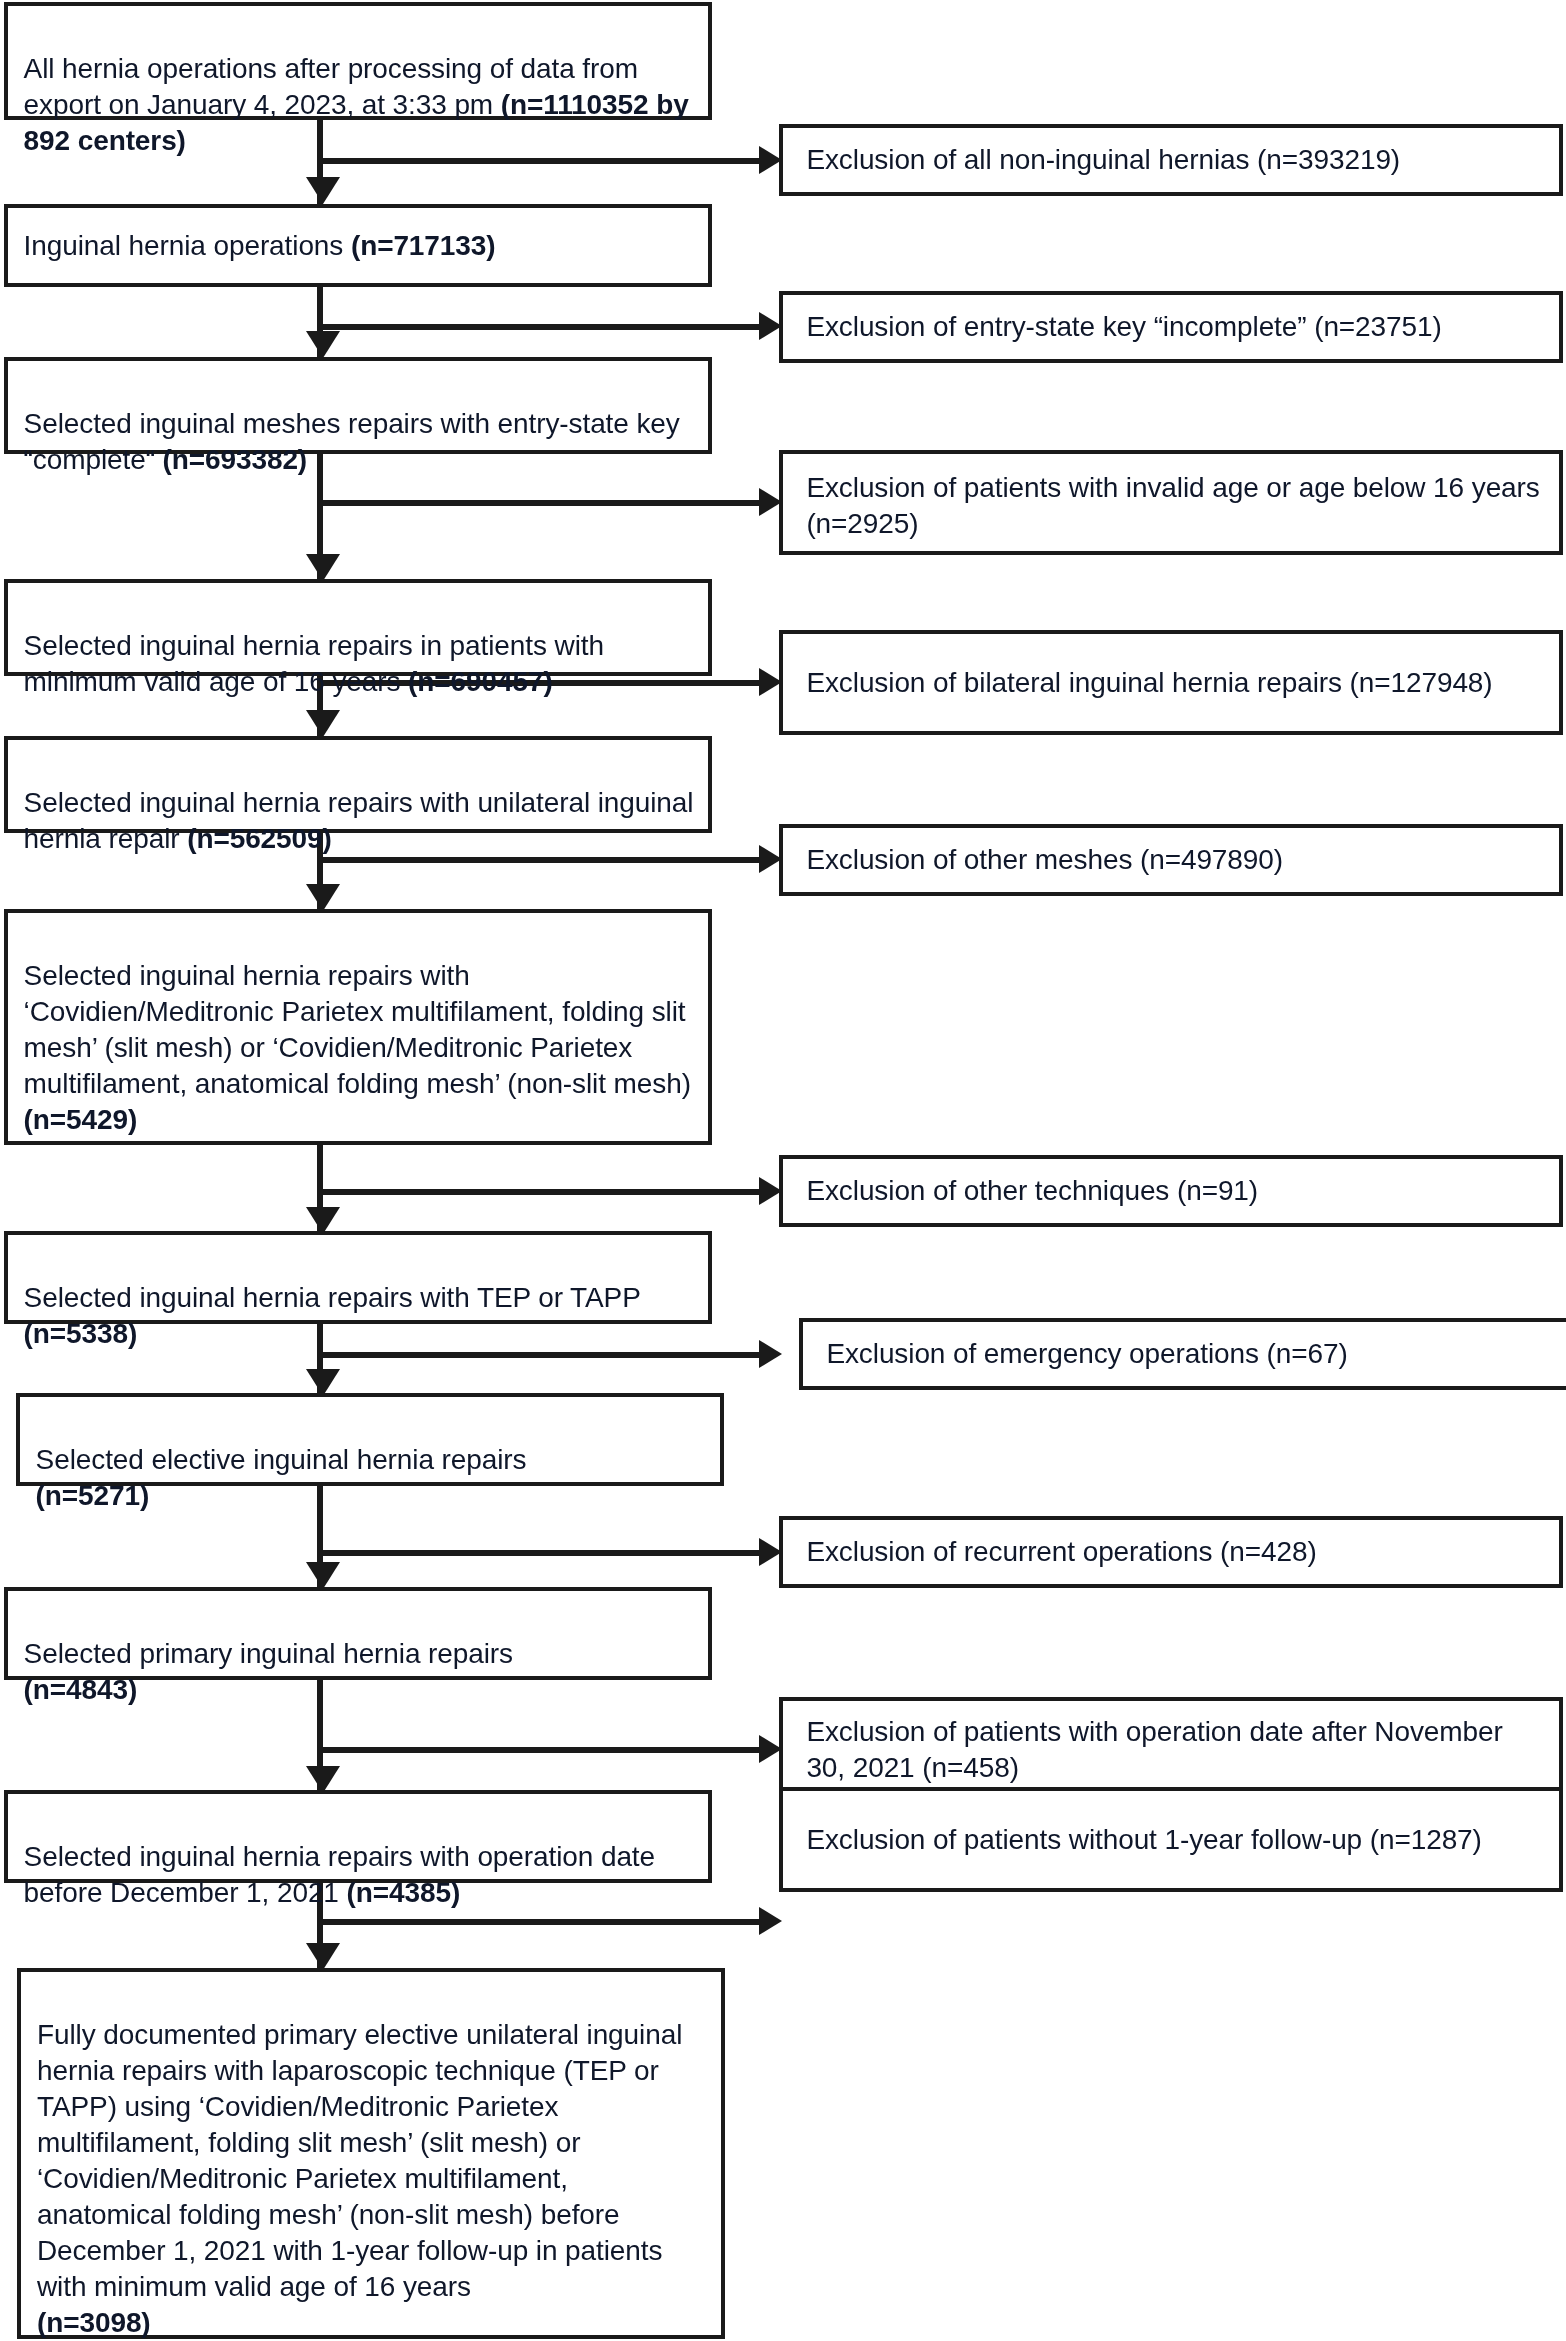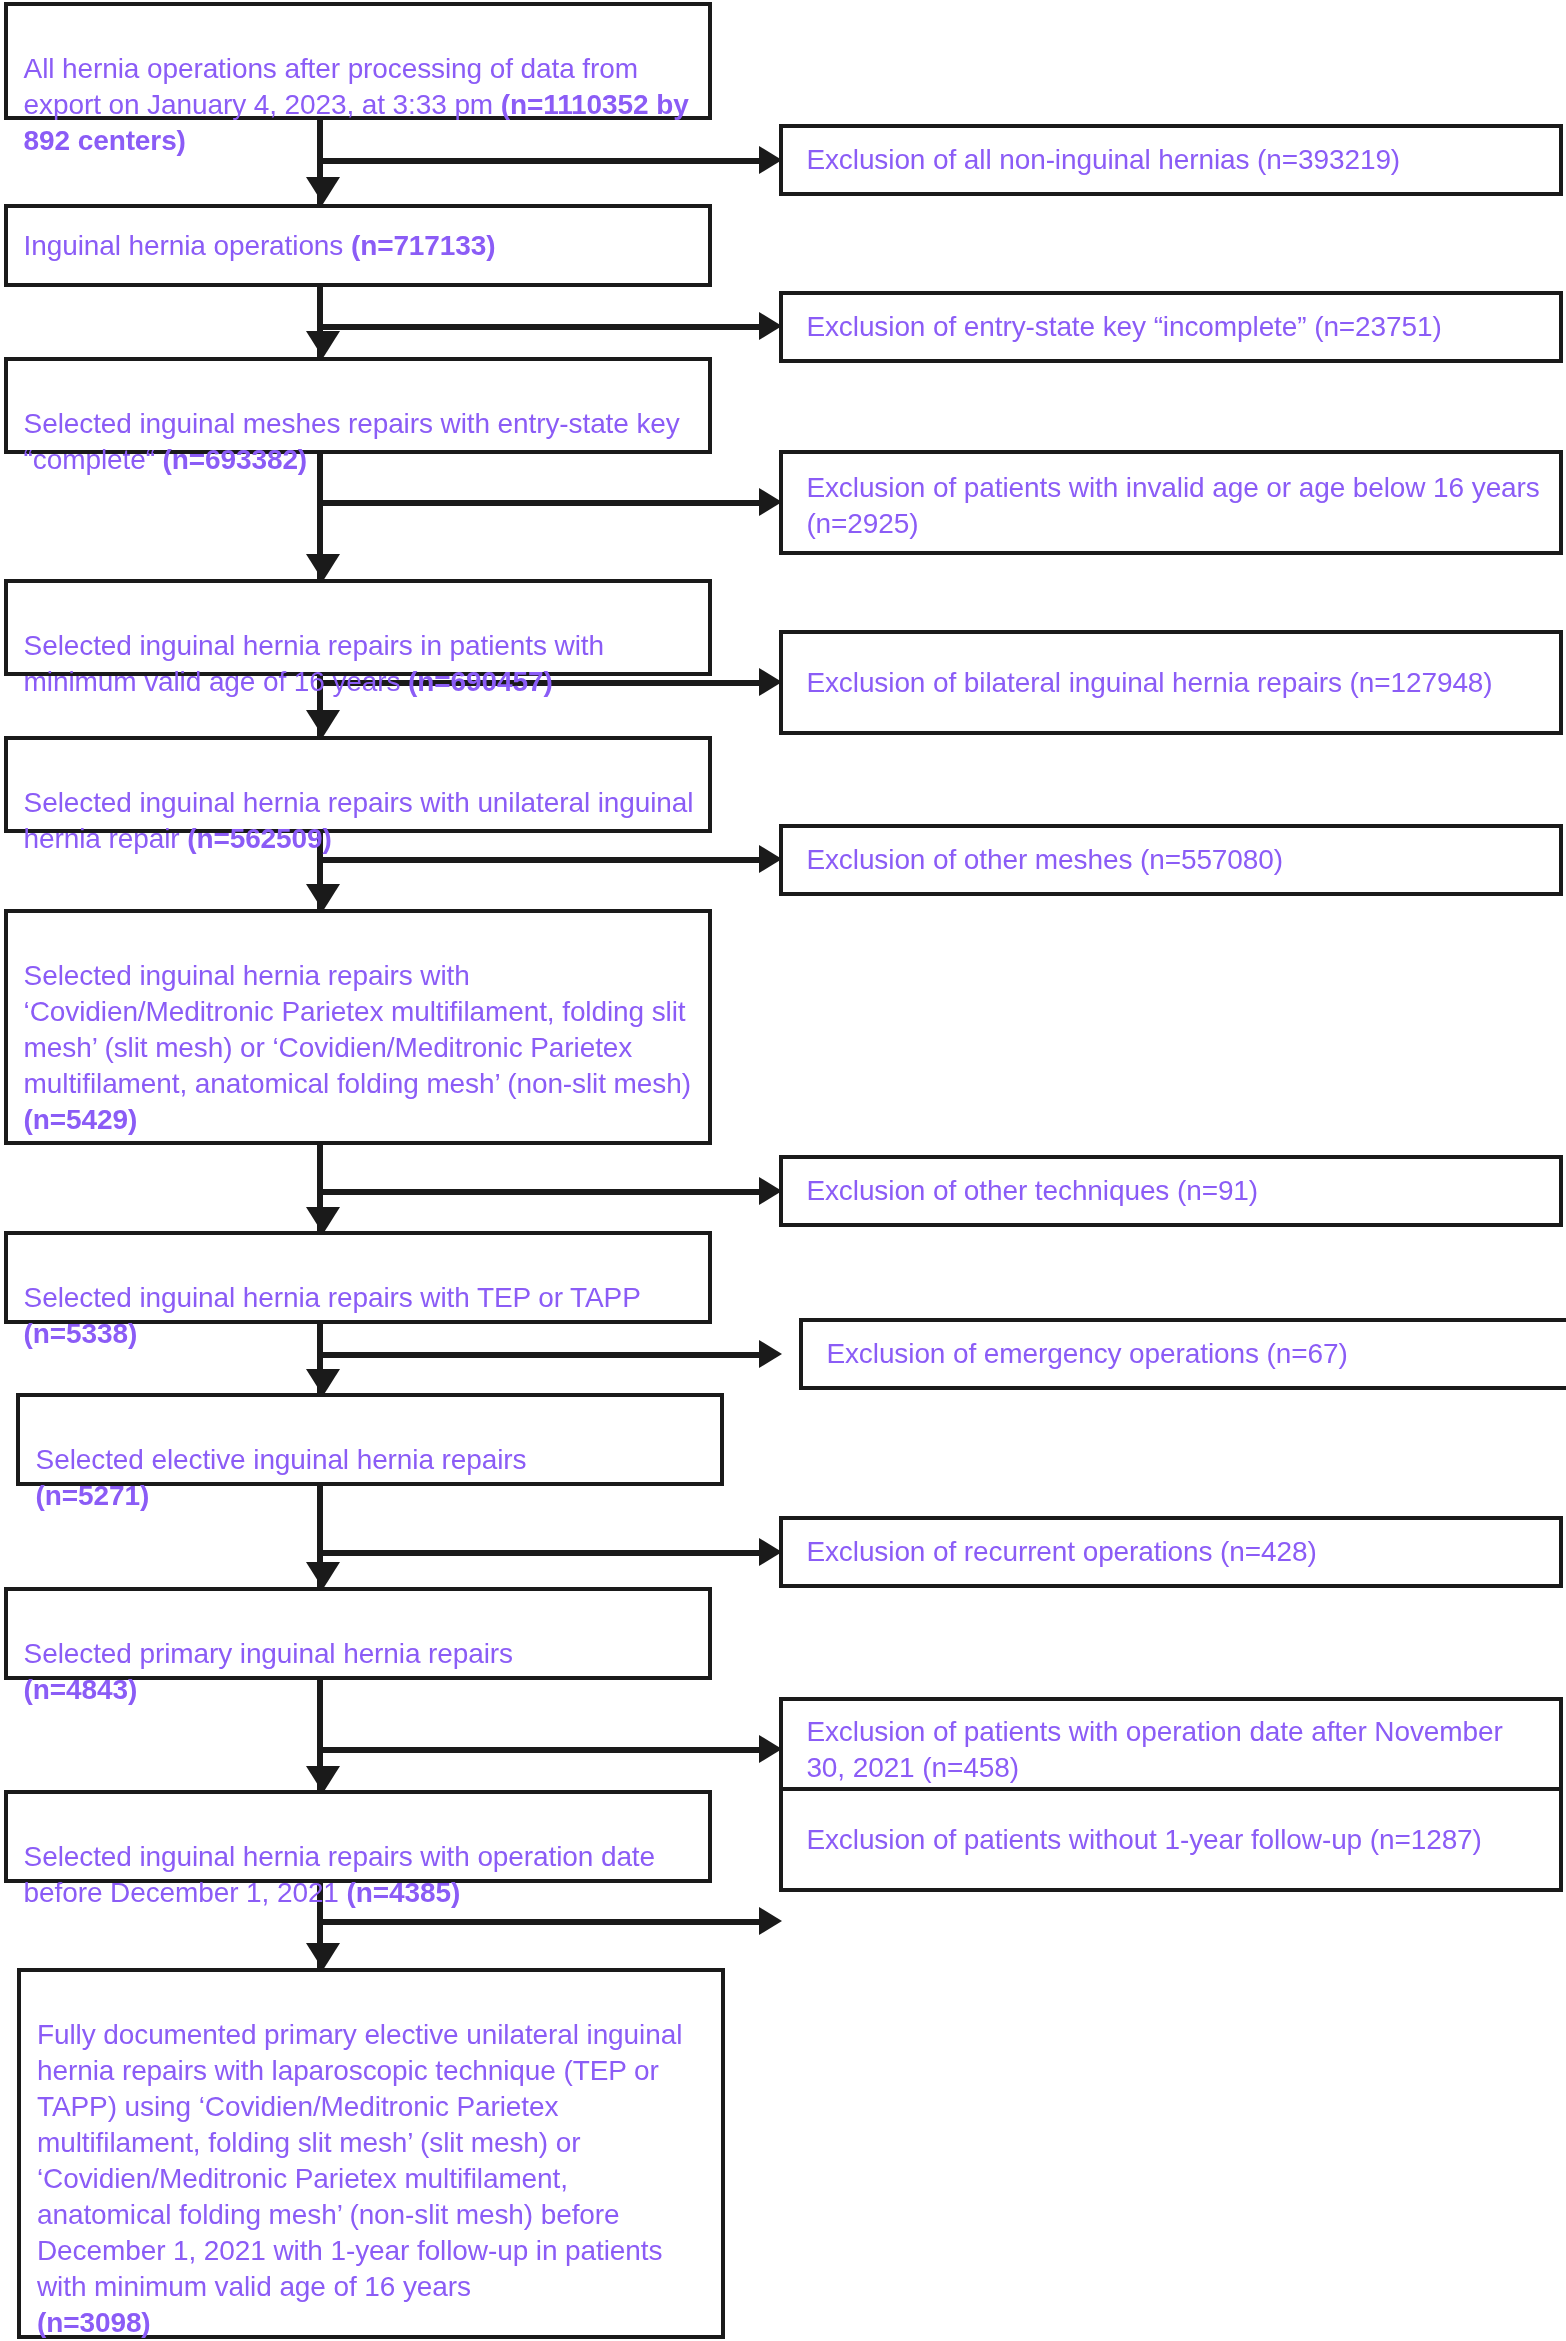--- a/index.html
+++ b/index.html
@@ -6,21 +6,21 @@
     margin: 0;
     padding: 0;
     background: #ffffff;
   }
   #flowchart {
     position: relative;
     width: 1567px;
     height: 2342px;
     background: #ffffff;
     font-family: "Liberation Sans", sans-serif;
-    color: #8b5cf6;
+    color: #0f172a;
     overflow: hidden;
   }
   .node {
     position: absolute;
     box-sizing: border-box;
     border: 4.5px solid #1a1a1a;
     background: #ffffff;
     padding: 9px 12.6px 9px 16px;
     font-size: 28px;
     line-height: 1.285;
@@ -129,21 +129,21 @@
 
   <div class="node excl" style="left:779px; top:450px; width:784px; height:105px; display:flex; align-items:flex-end;">
     <span>Exclusion of patients with invalid age or age below 16 years (n=2925)</span>
   </div>
 
   <div class="node excl" style="left:779px; top:630px; width:784px; height:105px; display:flex; align-items:center;">
     <span>Exclusion of bilateral inguinal hernia repairs (n=127948)</span>
   </div>
 
   <div class="node excl" style="left:779px; top:824px; width:784px; height:72px; display:flex; align-items:center;">
-    <span>Exclusion of other meshes (n=557080)</span>
+    <span>Exclusion of other meshes (n=497890)</span>
   </div>
 
   <div class="node excl" style="left:779px; top:1155px; width:784px; height:72px; display:flex; align-items:center;">
     <span>Exclusion of other techniques (n=91)</span>
   </div>
 
   <div class="node excl" style="left:779px; top:1318px; width:784px; height:72px; display:flex; align-items:center;margin-left:20px;">
     <span>Exclusion of emergency operations (n=67)</span>
   </div>
 

